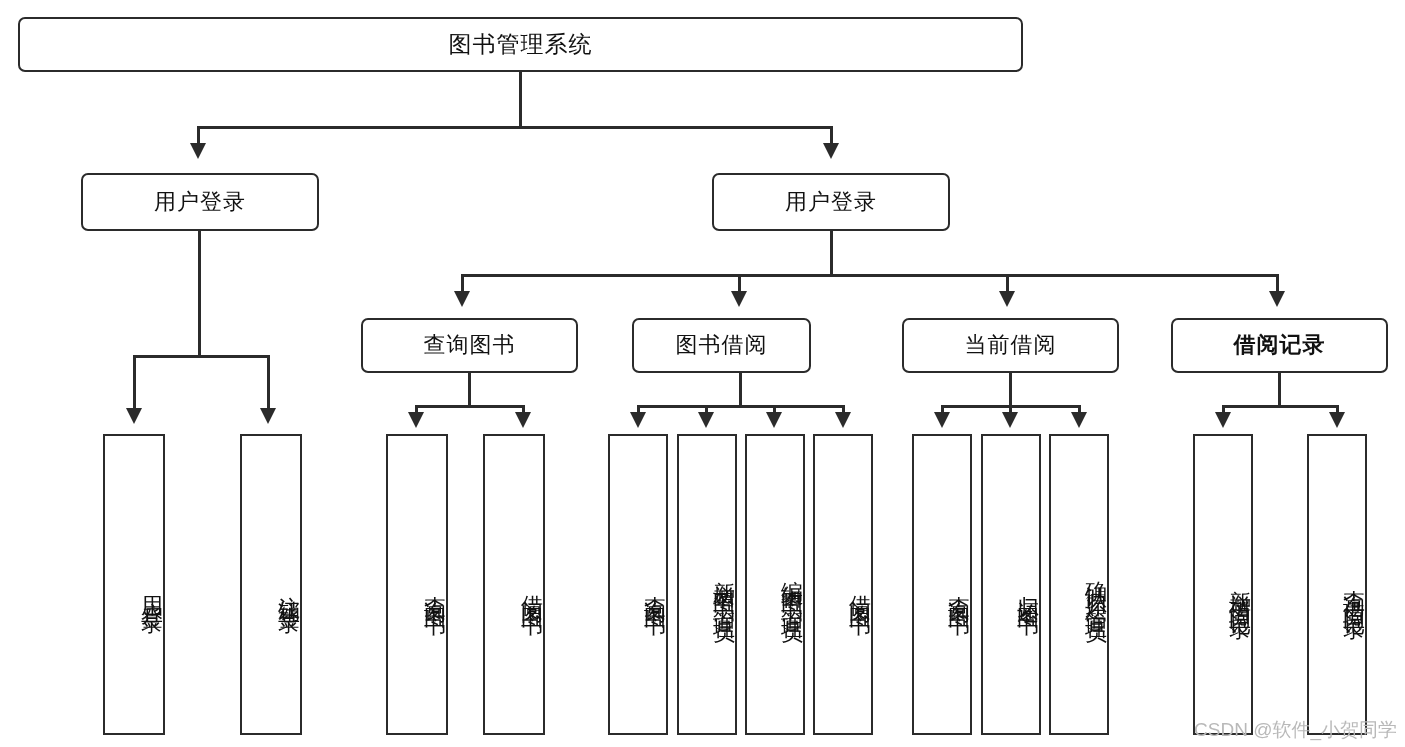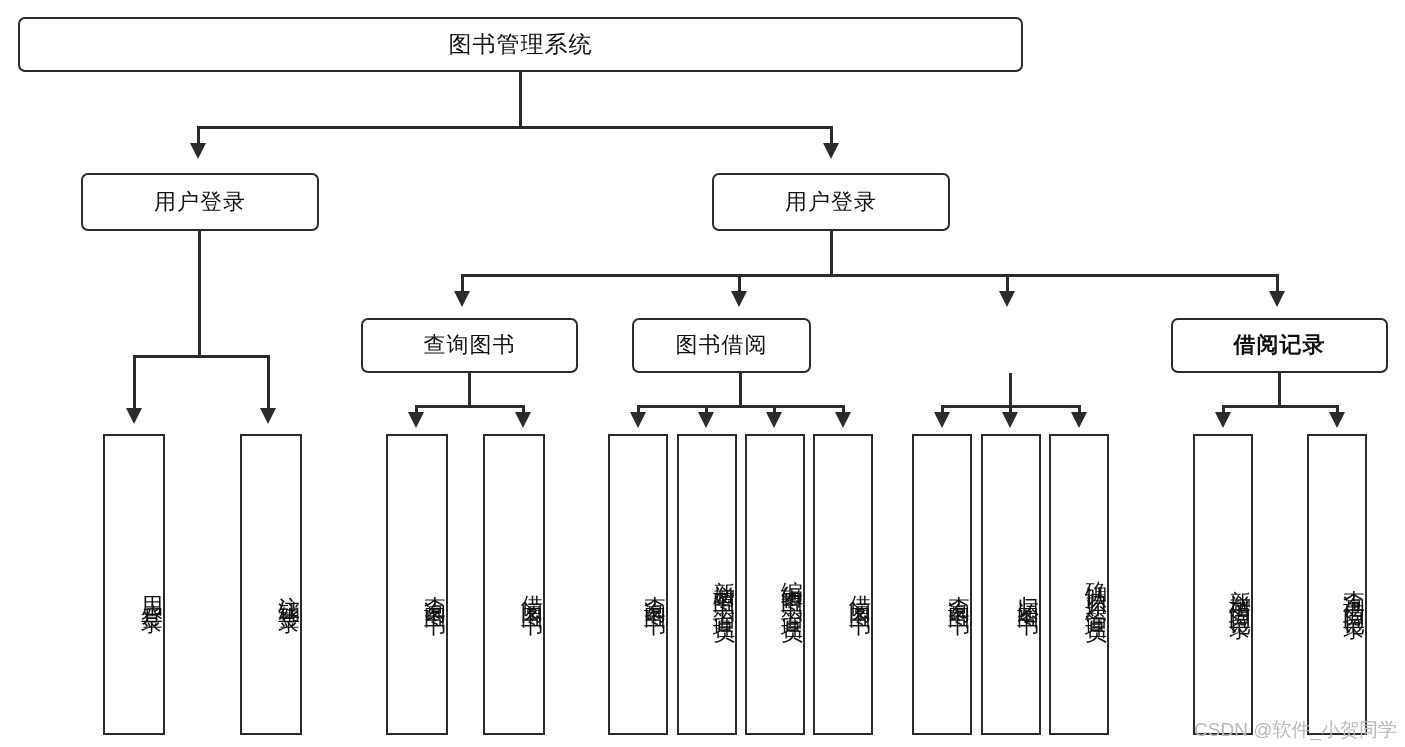--- a/index.html
+++ b/index.html
@@ -117,20 +117,23 @@
 
   <div class="ln vl" style="left:1276px;top:274px;width:3px;height:22px;"></div>
   <div class="arrow" style="left:1269px;top:291px;"></div>
 
   <div class="node h" style="left:361px;top:318px;width:217px;height:55px;">
     <span>查询图书</span>
   </div>
   <div class="node h" style="left:632px;top:318px;width:179px;height:55px;">
     <span>图书借阅</span>
   </div>
+  <div class="node h" style="left:902px;top:318px;width:217px;height:55px;">
+    <span>当前借阅</span>
+  </div>
   <div class="node h" style="left:1171px;top:318px;width:217px;height:55px;font-weight:bold;">
     <span>借阅记录</span>
   </div>
 
   <div class="ln vl" style="left:468px;top:373px;width:3px;height:34px;"></div>
   <div class="ln hl" style="left:415px;top:405px;width:110px;height:3px;"></div>
   <div class="ln vl" style="left:415px;top:405px;width:3px;height:12px;"></div>
   <div class="arrow" style="left:408px;top:412px;"></div>
   <div class="ln vl" style="left:522px;top:405px;width:3px;height:12px;"></div>
   <div class="arrow" style="left:515px;top:412px;"></div>

